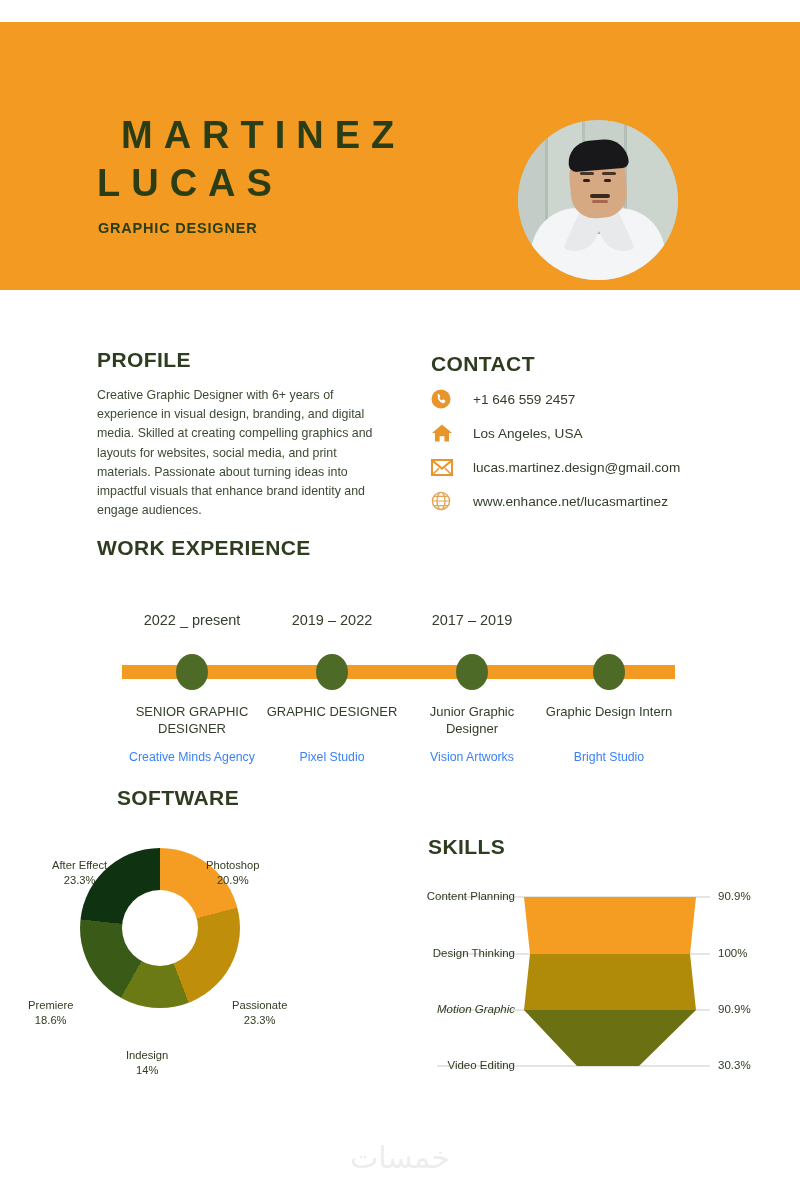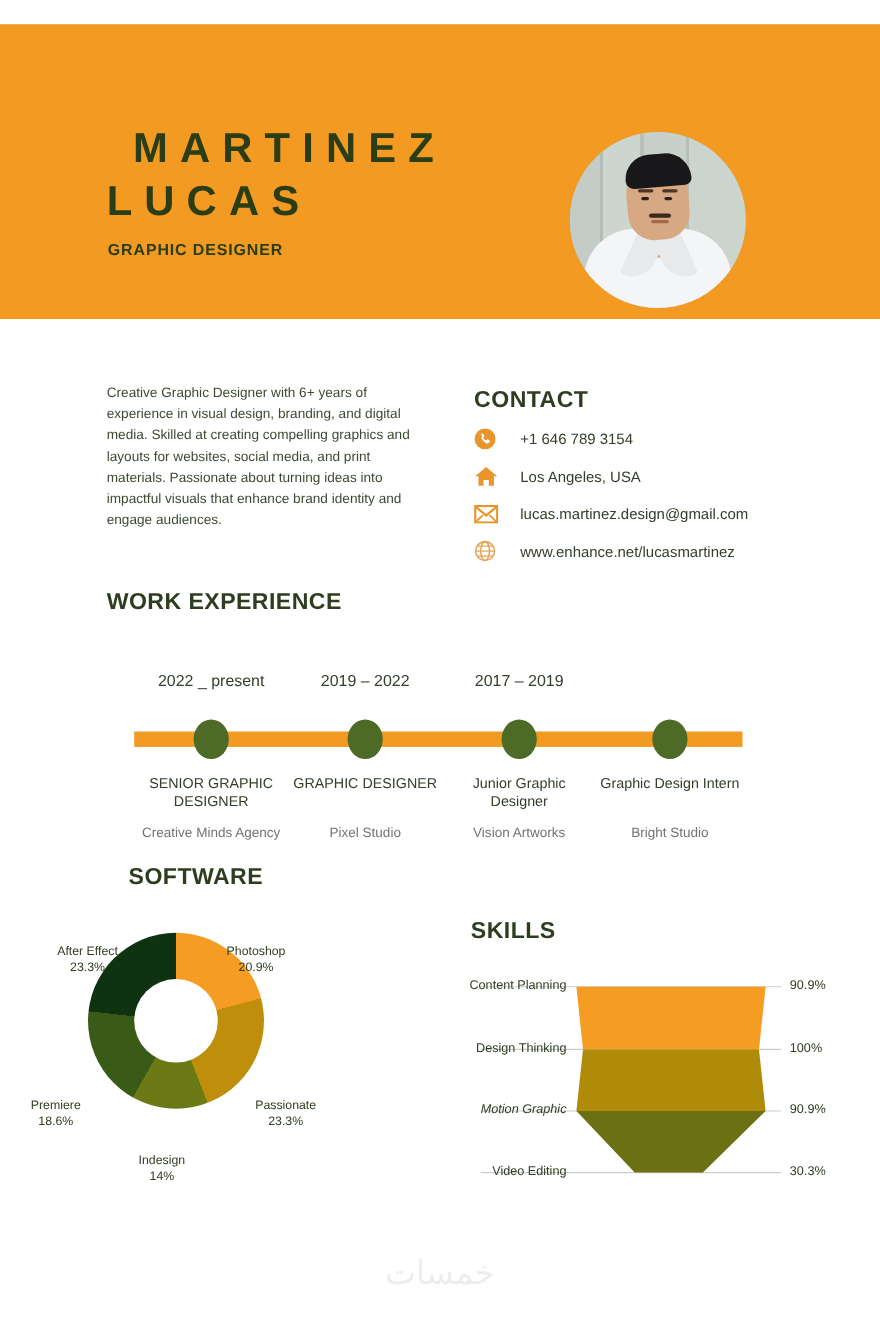--- a/index.html
+++ b/index.html
@@ -281,21 +281,21 @@
     color: #333f2a;
   }
   .tl-company {
     position: absolute;
     top: 180px;
     left: 0;
     width: 140px;
     text-align: center;
     font-size: 12.3px;
     line-height: 1.3;
-    color: #737373;
+    color: #3b82f6;
   }
 
   
   .software {
     position: absolute;
     left: 20px;
     top: 786px;
     width: 350px;
   }
   .software .heading {
@@ -405,34 +405,35 @@
     <div class="brow l"></div>
     <div class="brow r"></div>
     <div class="eye l"></div>
     <div class="eye r"></div>
     <div class="stache"></div>
     <div class="mouth"></div>
   </div>
 </div>
 
 <div class="profile">
+  <div class="heading">PROFILE</div>
   <div class="profile-text">Creative Graphic Designer with 6+ years of experience in visual design, branding, and digital media. Skilled at creating compelling graphics and layouts for websites, social media, and print materials. Passionate about turning ideas into impactful visuals that enhance brand identity and engage audiences.</div>
 </div>
 
 <div class="contact">
   <div class="heading">CONTACT</div>
 
   <div class="contact-row">
     <span class="contact-icon">
       <svg width="20" height="20" viewBox="0 0 20 20">
         <circle cx="10" cy="10" r="9.5" fill="#e8962c"></circle>
         <path d="M6.6 5.4c.5-.5 1.2-.4 1.6.1l.9 1.2c.3.4.2.9-.1 1.2l-.5.5c-.1.1-.2.3-.1.5.3.8 1.2 1.9 2.2 2.4.2.1.4 0 .5-.1l.5-.5c.3-.3.8-.4 1.2-.1l1.2.9c.5.4.6 1.1.1 1.6l-.5.5c-.6.6-1.5.8-2.3.4-1.5-.6-3.1-2.1-4-3.5-.6-.9-.8-2-.2-2.8z" fill="#ffffff"></path>
       </svg>
     </span>
-    <span class="contact-text">+1 646 789 3154</span>
+    <span class="contact-text">+1 646 559 2457</span>
   </div>
 
   <div class="contact-row">
     <span class="contact-icon">
       <svg width="22" height="20" viewBox="0 0 22 20">
         <path d="M11 1.5 21 10h-3v8.5h-4.6v-5.2H8.6v5.2H4V10H1z" fill="#e8962c"></path>
       </svg>
     </span>
     <span class="contact-text">Los Angeles, USA</span>
   </div>

